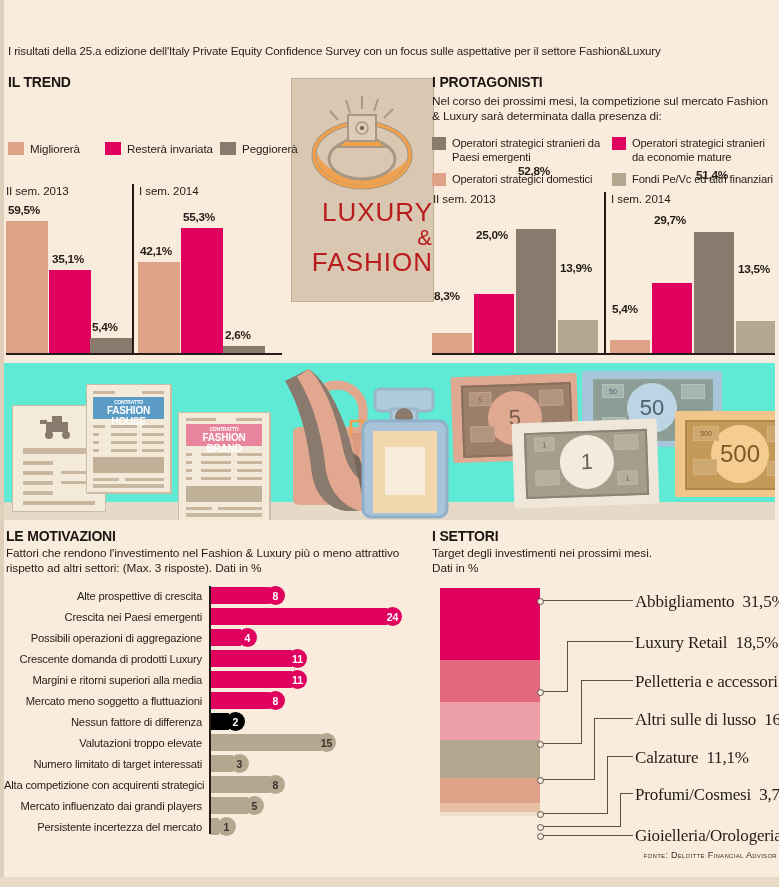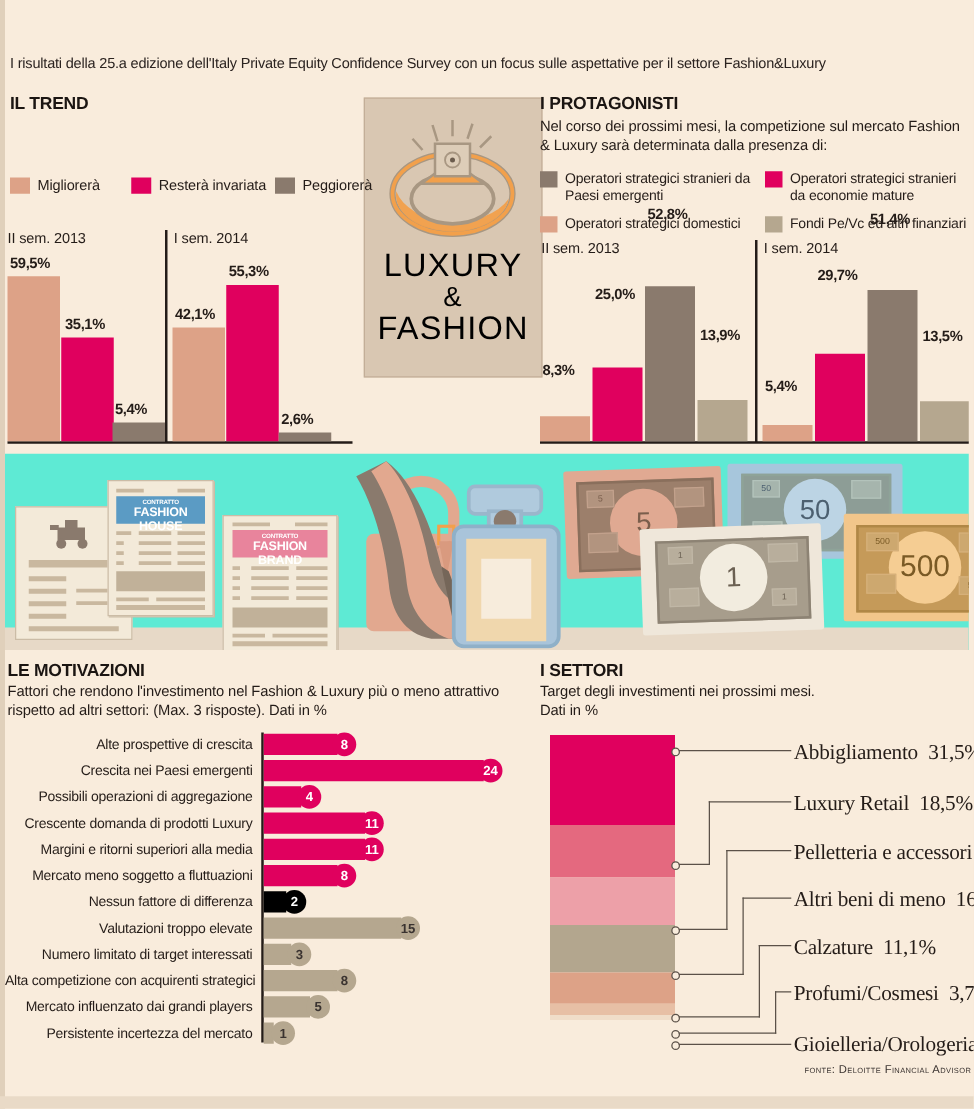--- a/index.html
+++ b/index.html
@@ -28,21 +28,21 @@
   .trend{position:absolute;left:4px;top:74px;width:280px;height:285px;}
   .legend-row{position:absolute;display:flex;align-items:center;gap:6px;}
   .sw{width:16px;height:13px;display:inline-block;}
   .lg-txt{font-size:11.6px;color:#241c18;letter-spacing:-.1px;white-space:nowrap;}
   .grp-label{position:absolute;font-size:11.6px;color:#241c18;letter-spacing:-.1px;}
   .bar{position:absolute;}
   .bar-val{position:absolute;font-size:11.8px;font-weight:bold;color:#241c18;letter-spacing:-.3px;white-space:nowrap;}
 
   
   .poster{position:absolute;left:291px;top:78px;width:141px;height:222px;background:#d9c7b2;border:1px solid #c3ae98;}
-  .poster-txt{position:absolute;width:141px;text-align:center;color:#000000;font-size:26px;letter-spacing:1px;font-family:"Liberation Sans",sans-serif;}
+  .poster-txt{position:absolute;width:141px;text-align:right;color:#b91c1c;font-size:26px;letter-spacing:1px;font-family:"Liberation Sans",sans-serif;}
 
   
   .band{position:absolute;left:4px;top:363px;width:771px;height:157px;background:#5eead4;overflow:hidden;}
   .band-floor{position:absolute;left:0;bottom:0;width:771px;height:18px;background:#e7d9c7;}
 
   .doc{position:absolute;background:#f3ead9;border:1px solid #cbbca6;}
   .doc-line{position:absolute;background:#c9b89f;}
   .doc-band{position:absolute;}
   .doc-band-txt{position:absolute;width:100%;text-align:center;font-weight:bold;color:#fff;letter-spacing:-.2px;}
 
@@ -425,21 +425,21 @@
     <div class="lead" style="left:151px;top:152px;width:52px;height:1px"></div>
     <div class="sett-lbl" style="left:205px;top:144px">
       <span>Pelletteria e accessori</span>&nbsp;&nbsp;<span>16,7%</span>
     </div>
 
     <div class="dot" style="left:107px;top:249px"></div>
     <div class="lead" style="left:113px;top:251px;width:52px;height:1px"></div>
     <div class="lead" style="left:164px;top:190px;width:1px;height:62px"></div>
     <div class="lead" style="left:164px;top:190px;width:39px;height:1px"></div>
     <div class="sett-lbl" style="left:205px;top:182px">
-      <span>Altri beni di meno</span>&nbsp;&nbsp;<span>16,7%</span>
+      <span>Altri sulle di lusso</span>&nbsp;&nbsp;<span>16,7%</span>
     </div>
 
     <div class="dot" style="left:107px;top:283px"></div>
     <div class="lead" style="left:113px;top:285px;width:65px;height:1px"></div>
     <div class="lead" style="left:177px;top:228px;width:1px;height:58px"></div>
     <div class="lead" style="left:177px;top:228px;width:26px;height:1px"></div>
     <div class="sett-lbl" style="left:205px;top:220px">
       <span>Calzature</span>&nbsp;&nbsp;<span>11,1%</span>
     </div>
 

